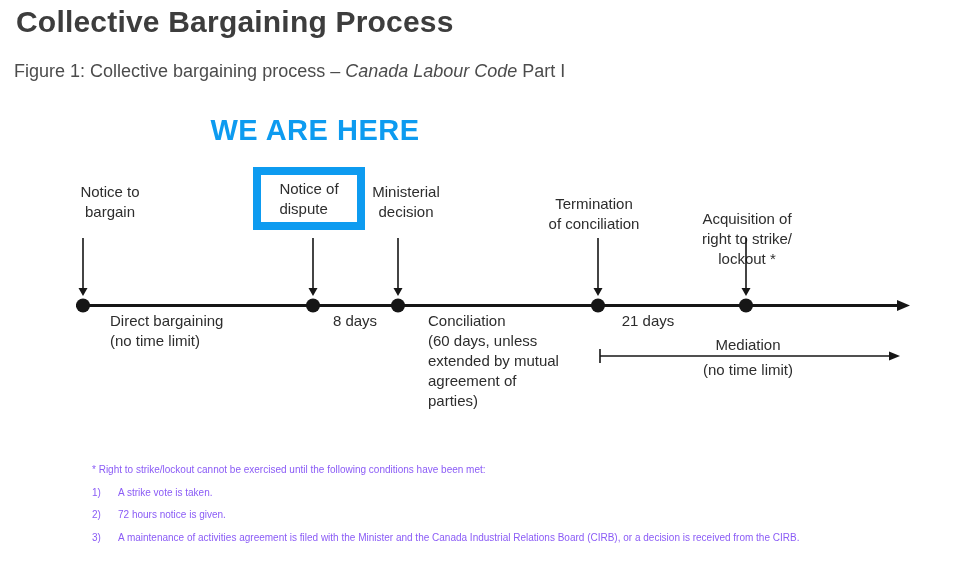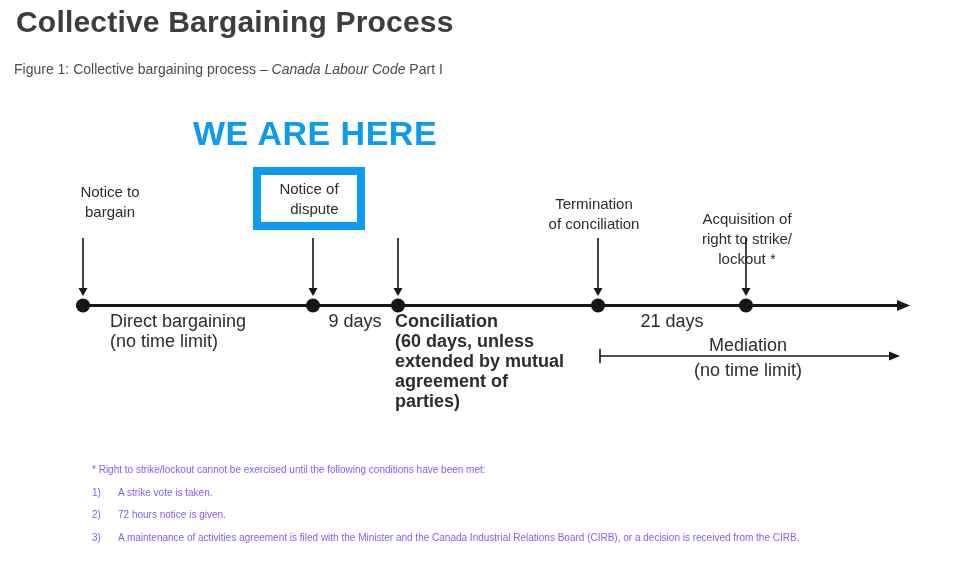--- a/index.html
+++ b/index.html
@@ -8,43 +8,43 @@
   .canvas {
     position:relative; width:959px; height:575px; background:#ffffff;
     overflow:hidden; color:var(--text);border-radius:9px;
   }
   .page-title {
     position:absolute; left:16px; top:5px;
     font-size:30px; font-weight:700; color:#3d3d3d; letter-spacing:0.2px;
   }
   .caption {
     position:absolute; left:14px; top:61px;
-    font-size:14px; color:#4c4c4c;
+    font-size:18px; color:#4c4c4c;
   }
   .caption em { font-style:italic; }
   .we-are-here {
     position:absolute; left:185px; top:114px; width:260px;
-    text-align:center; font-size:34px; font-weight:700;
+    text-align:center; font-size:29px; font-weight:700;
     color:var(--accent); letter-spacing:0.5px;
   }
   .ms-label {
     position:absolute; text-align:center; font-size:15px; line-height:20px;
     color:var(--text); white-space:pre-line;
   }
   .highlight-box {
     position:absolute; left:253px; top:167px; width:112px; height:63px;
     border:8px solid var(--accent); background:#fff;
     display:flex; align-items:center; justify-content:center;
   }
   .highlight-box .ms-inner {
-    font-size:15px; line-height:20px; text-align:right;
+    font-size:15px; line-height:20px; text-align:left;
     color:var(--text); white-space:pre-line;
   }
   .seg-label {
-    position:absolute; font-size:18px; line-height:20px;
+    position:absolute; font-size:15px; line-height:20px;
     color:var(--text); white-space:pre-line;
   }
   .center { text-align:center; }
   .diagram-svg {
     position:absolute; left:0; top:0; width:959px; height:575px;
     pointer-events:none;
   }
   .footnote {
     position:absolute; left:92px; top:459px; width:800px;
     font-size:10px; line-height:22.5px; color:#8b5cf6;
@@ -66,20 +66,22 @@
   <div class="we-are-here">WE ARE HERE</div>
 
   <div class="ms-label" style="left:50px; top:182px; width:120px;">Notice to
 bargain</div>
 
   <div class="highlight-box">
     <div class="ms-inner">Notice of
 dispute</div>
   </div>
 
+  <div class="ms-label" style="left:346px; top:182px; width:120px;">Ministerial
+decision</div>
 
   <div class="ms-label" style="left:509px; top:182px; width:170px;margin-top:12px;">Termination
 of conciliation</div>
 
   <div class="ms-label" style="left:662px; top:171px; width:170px;margin-top:38px;">Acquisition of
 right to strike/
 lockout *</div>
 
   <svg id="timeline-svg" class="diagram-svg" viewBox="0 0 959 575">
       <line x1="76" y1="305.5" x2="900" y2="305.5" stroke="#161616" stroke-width="3"></line>
@@ -100,29 +102,29 @@
       <polygon points="746,296 741.5,288 750.5,288" fill="#161616"></polygon>
       <circle cx="746" cy="305.5" r="7" fill="#161616"></circle>
       <line x1="600" y1="356" x2="891" y2="356" stroke="#161616" stroke-width="1.6"></line>
       <line x1="600" y1="349" x2="600" y2="363" stroke="#161616" stroke-width="1.6"></line>
       <polygon points="900,356 889,351.5 889,360.5" fill="#161616"></polygon>
     </svg>
 
   <div class="seg-label" style="left:110px; top:311px;">Direct bargaining
 (no time limit)</div>
 
-  <div class="seg-label center" style="left:315px; top:311px; width:80px;">9 days</div>
+  <div class="seg-label center" style="left:315px; top:311px; width:80px;">8 days</div>
 
-  <div class="seg-label" style="left:395px; top:311px;font-weight:bold;">Conciliation
+  <div class="seg-label" style="left:428px; top:311px;">Conciliation
 (60 days, unless
 extended by mutual
 agreement of
 parties)</div>
 
-  <div class="seg-label center" style="left:632px; top:311px; width:80px;">21 days</div>
+  <div class="seg-label center" style="left:608px; top:311px; width:80px;">21 days</div>
 
   <div class="seg-label center" style="left:648px; top:335px; width:200px;">Mediation</div>
 
   <div class="seg-label center" style="left:648px; top:360px; width:200px;">(no time limit)</div>
 
   <div class="footnote">
     <div class="fn-intro">* Right to strike/lockout cannot be exercised until the following conditions have been met:</div>
     <div class="fn-item">
       <span class="fn-num">1)</span>
       <span class="fn-text">A strike vote is taken.</span>

